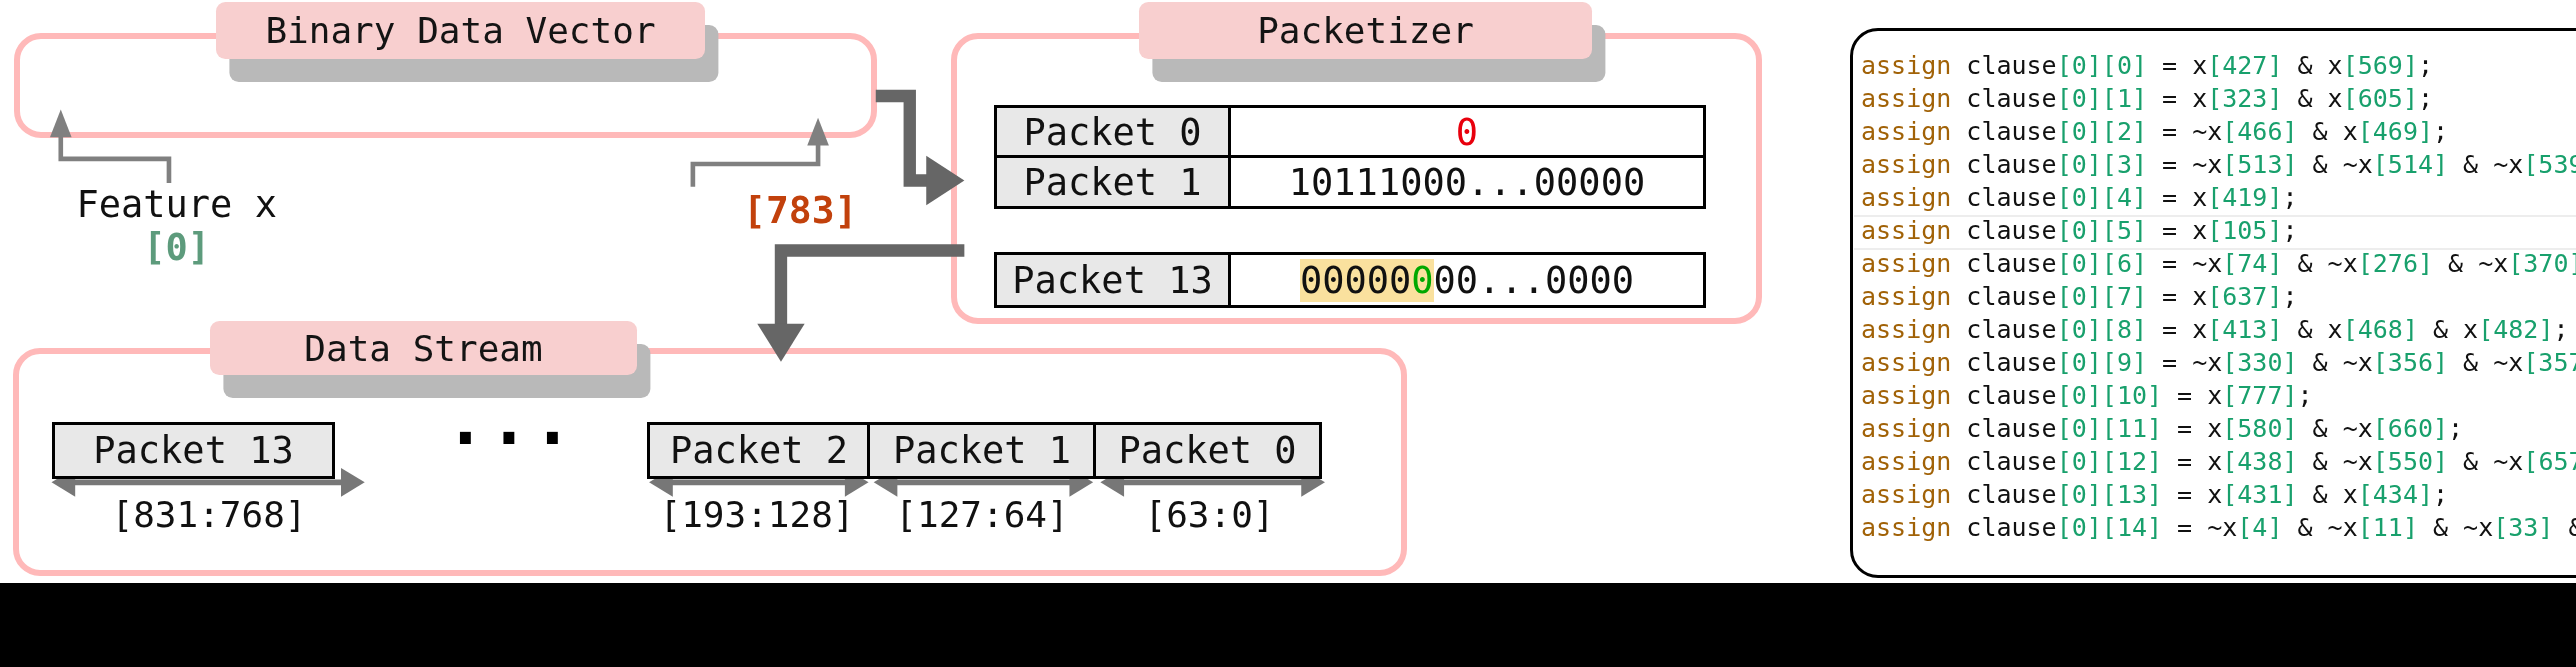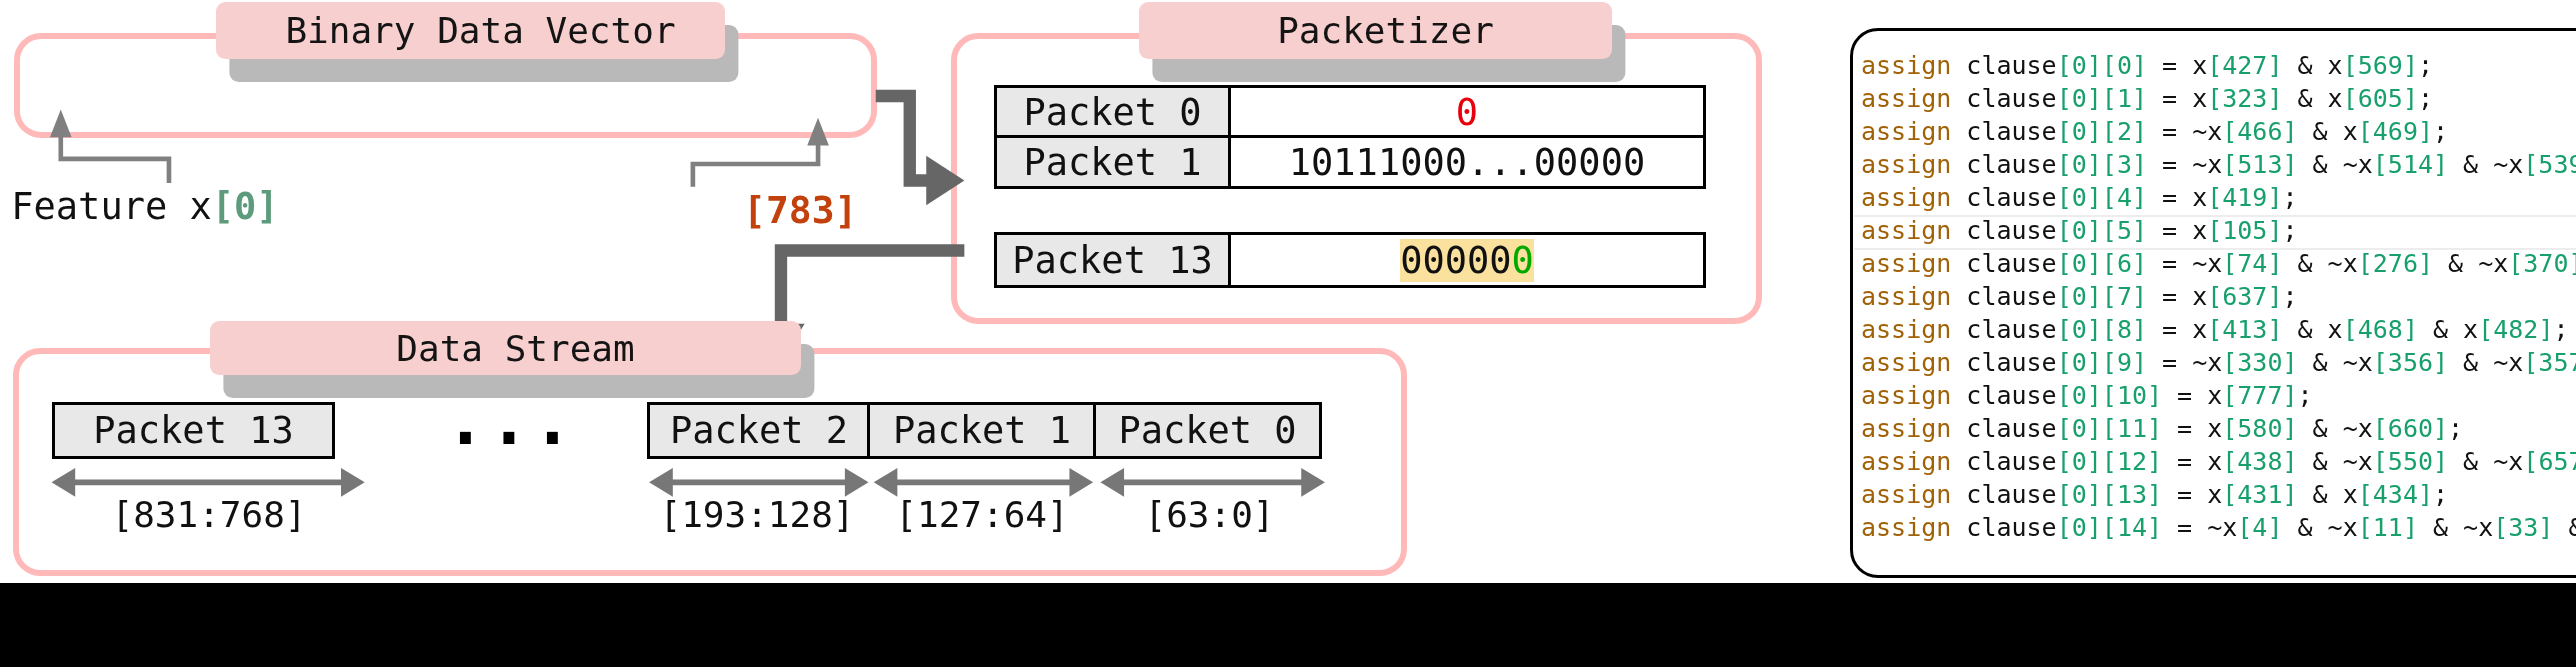--- a/index.html
+++ b/index.html
@@ -5,44 +5,44 @@
   html,body{margin:0;padding:0;background:#ffffff;}
   #canvas{
     position:relative;width:3162px;height:668px;background:#ffffff;overflow:hidden;
     font-family:"DejaVu Sans Mono","Liberation Mono",monospace;color:#111;
   }
   
   .tab{
     position:absolute;background:#F8CFCF;border-radius:9.3px;
     box-shadow:13.4px 23px 0 #b9b9b9;
     display:flex;align-items:center;justify-content:center;
-    font-size:36px;color:#141414;z-index:6;white-space:nowrap;padding-left:20px;
+    font-size:36px;color:#141414;z-index:6;white-space:nowrap;
   }
   .bigbox{
     position:absolute;background:#ffffff;border:6.2px solid #FFB9B9;border-radius:27px;
     z-index:2;box-sizing:border-box;
   }
   .cell{
     position:absolute;box-sizing:border-box;border:3.6px solid #000;background:#E8E8E8;
-    display:flex;align-items:center;justify-content:center;font-size:37px;z-index:7;white-space:nowrap;
+    display:flex;align-items:center;justify-content:center;font-size:37px;z-index:7;white-space:nowrap;margin-top:20px;
   }
   .cell.data{background:#ffffff;}
   .seg-red{color:#E8000D;}
   .seg-grn{color:#00A800;}
   .seg-hl{background:#FAE19E;}
   .seg-lbl{color:#5D9B7C;font-weight:bold;}
   .rangelabel{
     position:absolute;font-size:36px;text-align:center;z-index:7;color:#111;white-space:nowrap;
   }
   .arrowlayer{position:absolute;left:0;top:0;z-index:5;}
   
   #bdv-text{position:absolute;left:26px;top:75px;font-size:36px;z-index:7;white-space:nowrap;}
   #feature-label{
     position:absolute;left:4.1px;top:183px;width:338px;height:47px;background:#ffffff;
-    display:flex;align-items:center;font-size:37px;z-index:7;padding-left:7.2px;box-sizing:border-box;white-space:nowrap;
+    display:flex;align-items:center;font-size:37px;z-index:7;padding-left:7.2px;box-sizing:border-box;white-space:nowrap;flex-direction:column;
   }
   #bit-index-label{
     position:absolute;left:743px;top:188px;font-size:38px;font-weight:bold;color:#c2410c;z-index:7;white-space:nowrap;
   }
   #ds-ellipsis{
     position:absolute;left:433px;top:382px;width:155px;text-align:center;
     font-size:67px;font-weight:bold;letter-spacing:3.1px;z-index:7;color:#000;
   }
   
   #code-panel{
@@ -90,24 +90,25 @@
     </div>
   <div class="cell data" style="left:1228px;top:135px;width:478px;height:54px;">
       <span>10111000...00000</span>
     </div>
   <div class="cell" style="left:994px;top:232px;width:237px;height:56px;">
     <span>Packet 13</span>
     </div>
   <div class="cell data" style="left:1228px;top:232px;width:478px;height:56px;">
       <span class="seg-hl">00000</span>
       <span class="seg-hl seg-grn">0</span>
+      <span>00...0000</span>
     </div>
 
   <div class="bigbox" style="left:13px;top:348px;width:1394px;height:228px;"></div>
-  <div class="tab" style="left:210px;top:321px;width:571px;height:54px;">
+  <div class="tab" style="left:210px;top:321px;width:427px;height:54px;">
     <span>Data Stream</span>
   </div>
 
   <div class="cell" style="left:52px;top:402px;width:283px;height:57px;">
     <span>Packet 13</span>
     </div>
   <div id="ds-ellipsis">...</div>
   <div class="cell" style="left:647px;top:402px;width:224px;height:57px;">
     <span>Packet 2</span>
     </div>

